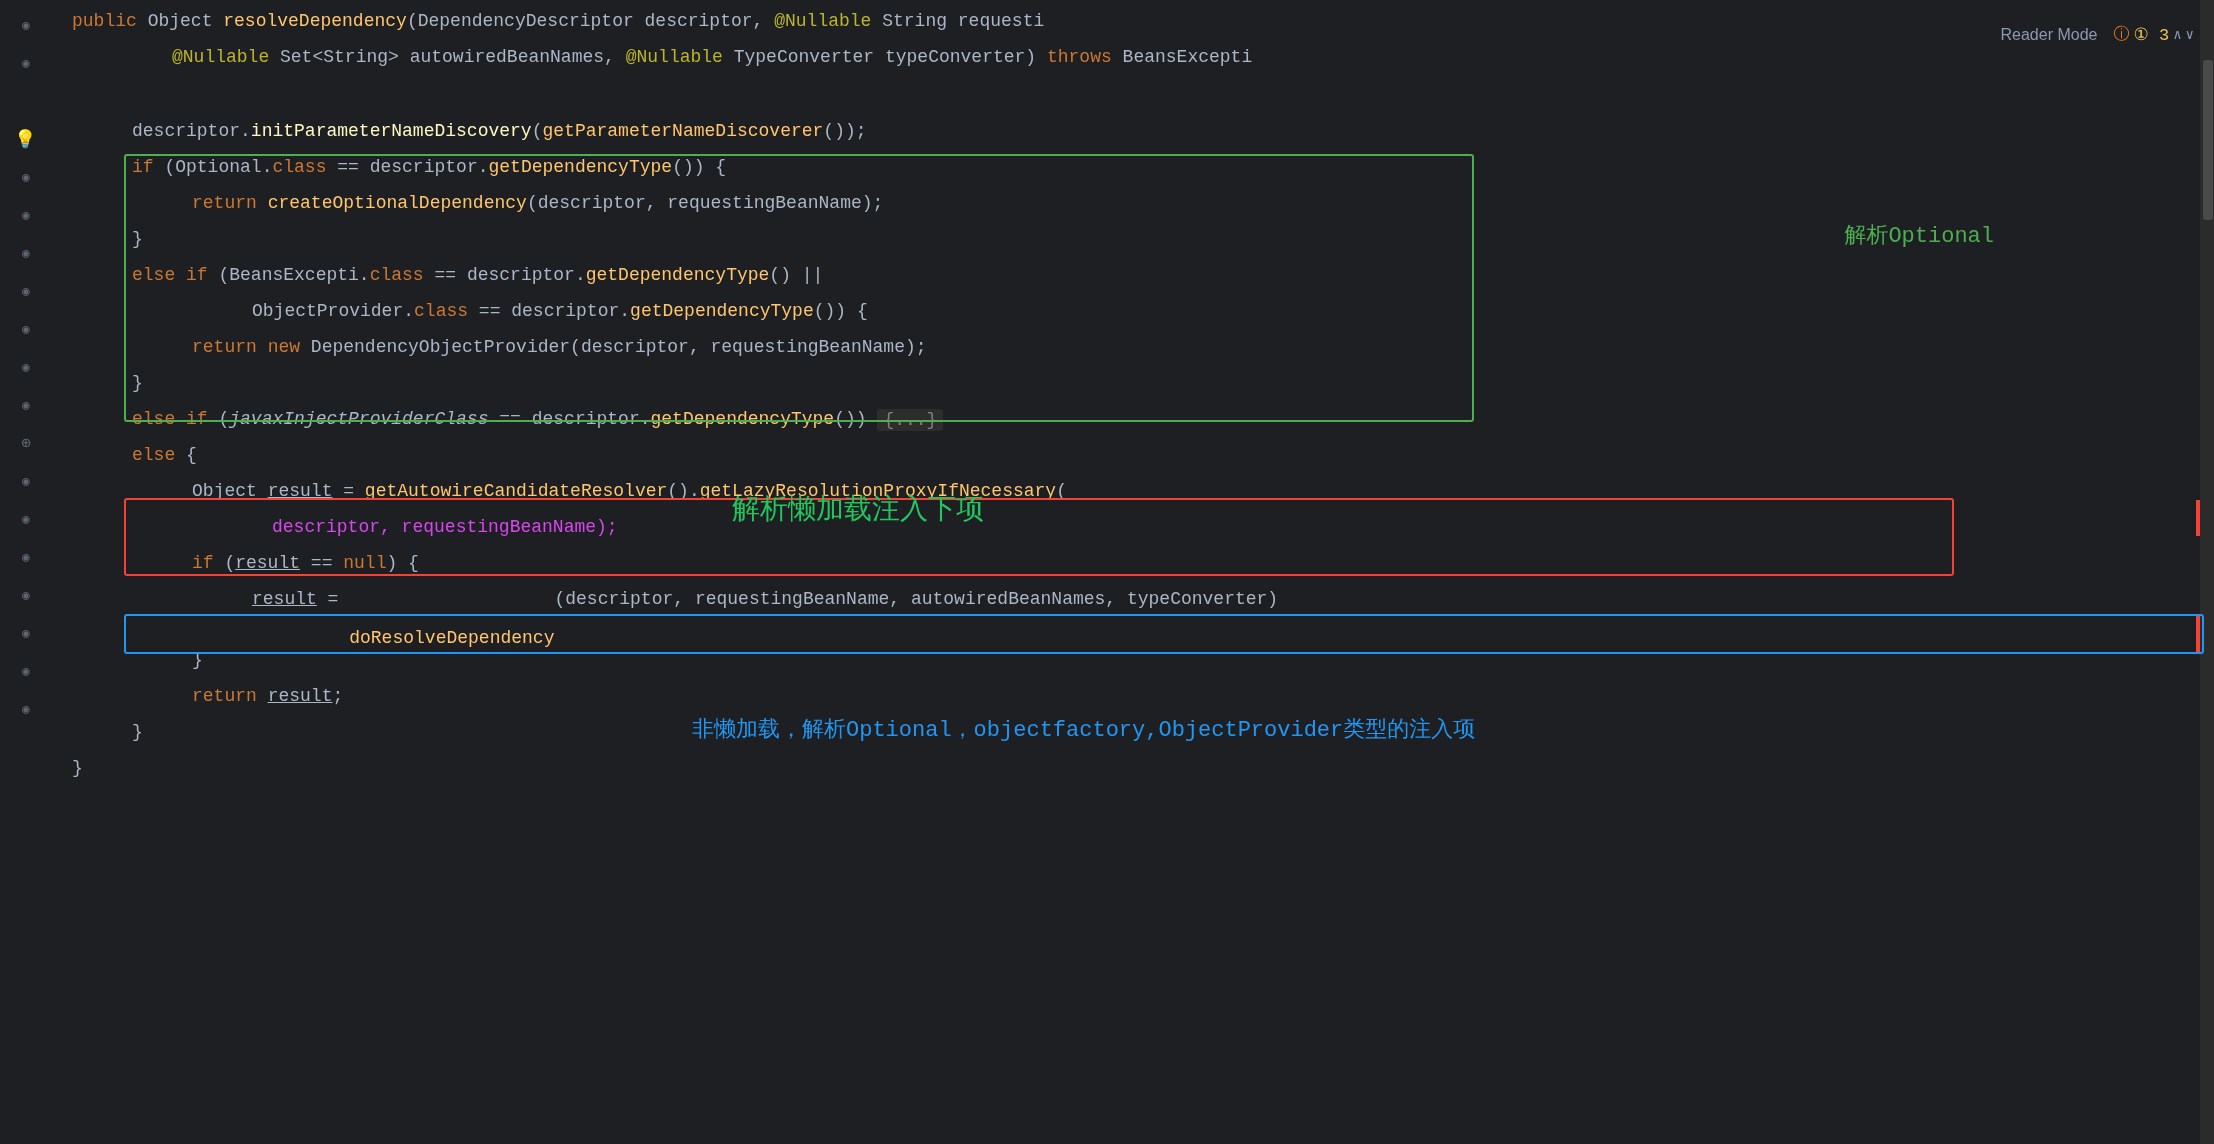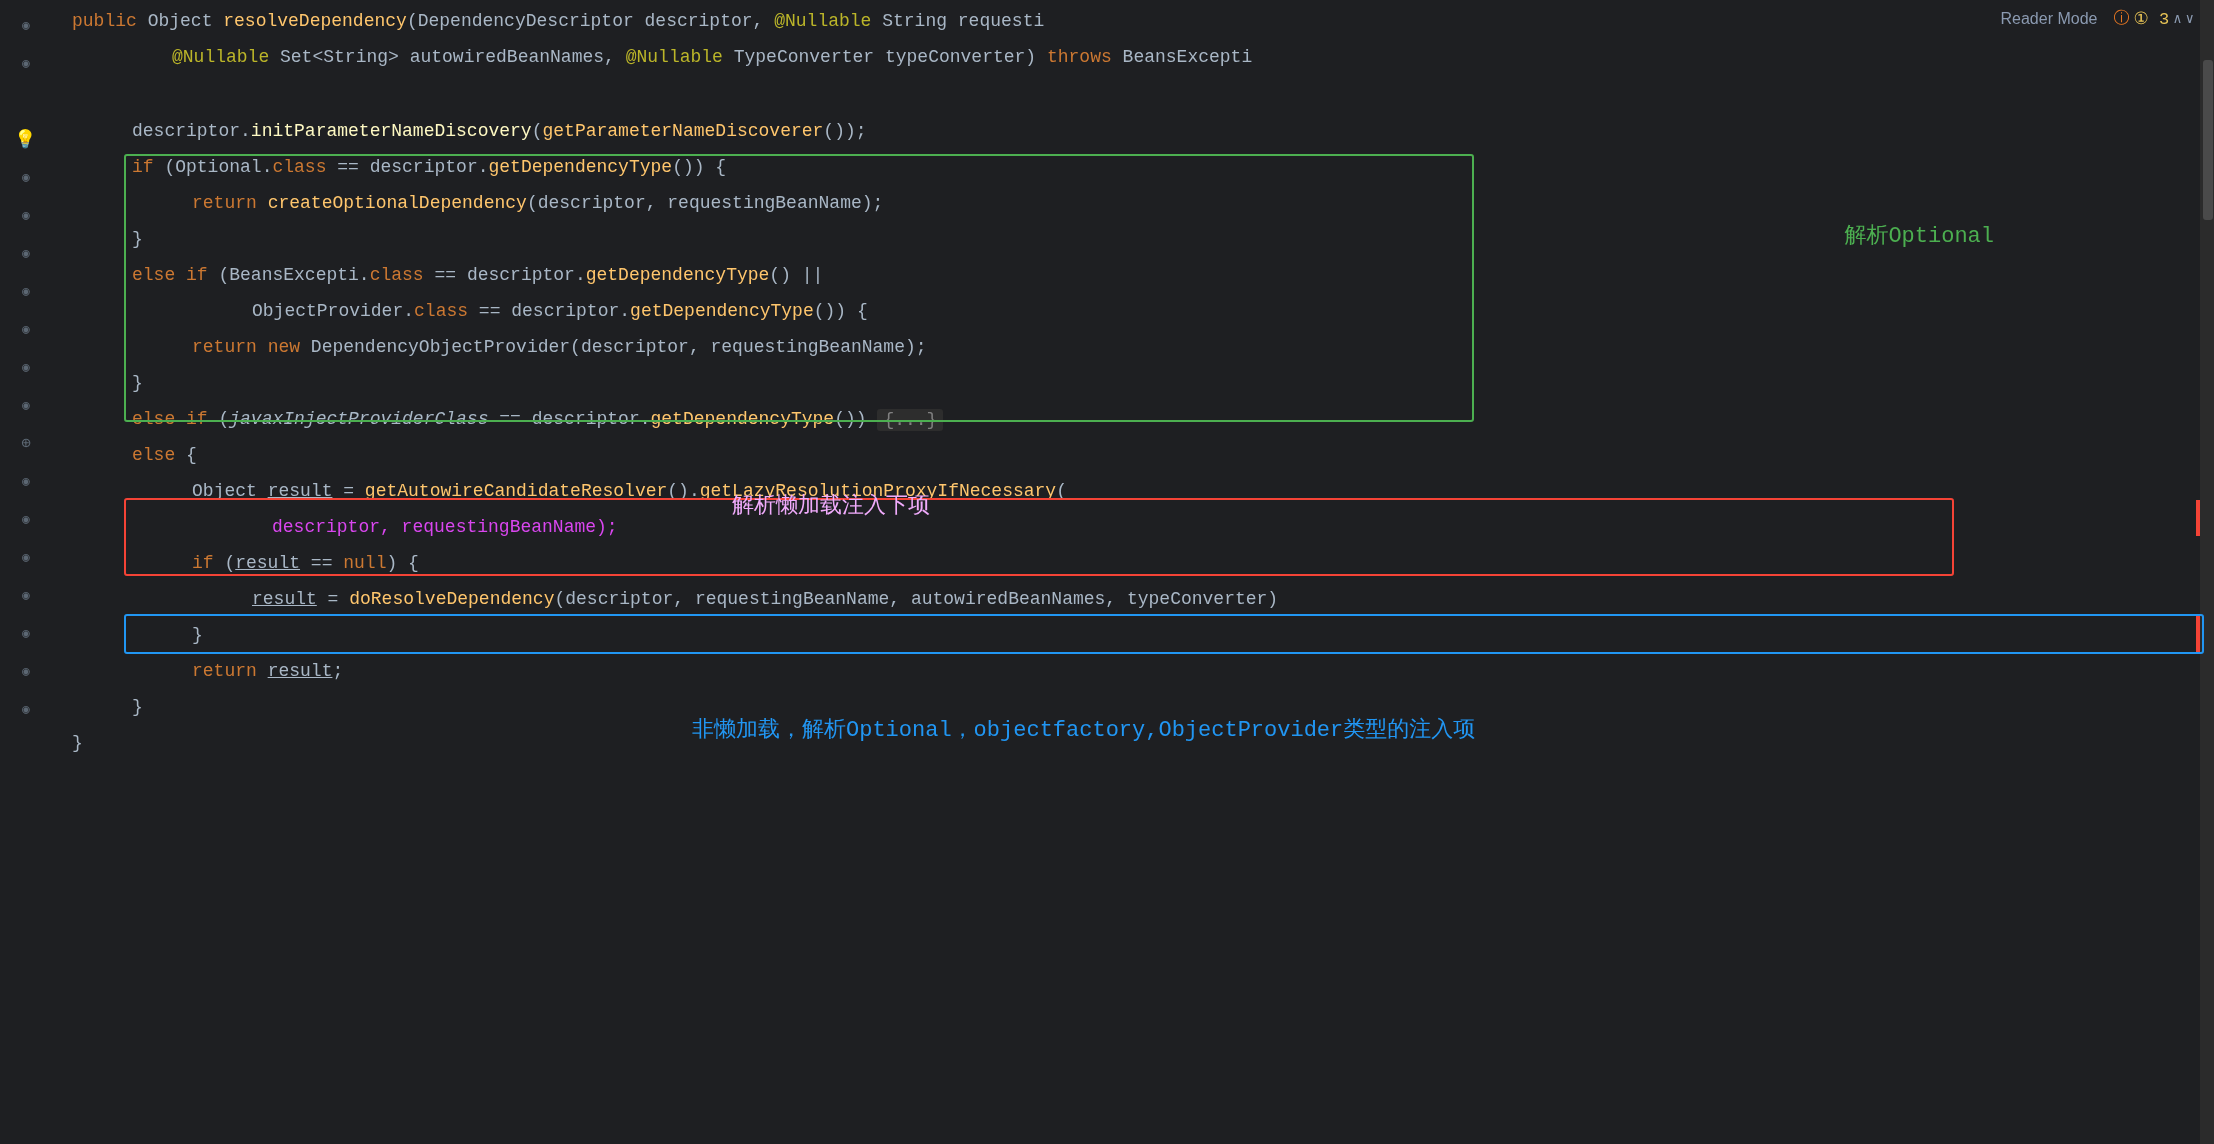--- a/index.html
+++ b/index.html
@@ -154,21 +154,21 @@
     <div style="height:38px; display:flex; align-items:center; justify-content:center; width:100%;">
       <span style="color:#5c6773; font-size:13px;">◉</span>
     </div>
     <div style="height:38px; display:flex; align-items:center; justify-content:center; width:100%;">
       <span style="color:#5c6773; font-size:13px;">◉</span>
     </div>
   </div>
 
   <div class="code-area" style="position:relative;">
 
-    <div style="position:absolute; top:8px; right:20px; display:flex; align-items:center; gap:16px; z-index:20;">
+    <div style="position:absolute; top:24px; right:20px; display:flex; align-items:center; gap:16px; z-index:20;">
       <button style="background:transparent; border:none; color:#8b9ab1; font-family:Arial,sans-serif; font-size:16px; cursor:pointer;">Reader Mode</button>
       <div style="display:flex; align-items:center; gap:4px; color:#e8c456; font-size:17px;">
         <span style="color:#e87722; font-size:16px;">ⓘ</span>
         <span>① 3</span>
         <span style="color:#8b9ab1; font-size:14px;">∧</span>
         <span style="color:#8b9ab1; font-size:14px;">∨</span>
       </div>
     </div>
 
     <div class="code-line line-indent-0" style="padding-left:20px; margin-top:6px;">
@@ -282,21 +282,21 @@
       <span style="color:#a9b7c6;"> (</span>
       <span style="color:#a9b7c6; text-decoration:underline;">result</span>
       <span style="color:#a9b7c6;"> == </span>
       <span style="color:#cc7832;">null</span>
       <span style="color:#a9b7c6;">) {</span>
     </div>
 
     <div class="code-line" style="padding-left:200px;">
       <span style="color:#a9b7c6; text-decoration:underline;">result</span>
       <span style="color:#a9b7c6;"> = </span>
-      <span style="color:#ffc66d;">doResolveDependency</span>
+      <span style="color:#ffc66d;margin-top:39px;">doResolveDependency</span>
       <span style="color:#a9b7c6;">(descriptor, requestingBeanName, autowiredBeanNames, typeConverter)</span>
     </div>
 
     <div class="code-line" style="padding-left:140px;">
       <span style="color:#a9b7c6;">}</span>
     </div>
 
     <div class="code-line" style="padding-left:140px;">
       <span style="color:#cc7832;">return </span>
       <span style="color:#a9b7c6; text-decoration:underline;">result</span>
@@ -317,21 +317,21 @@
     <div class="red-box" style="top: 498px; left: 72px; right: 260px; height: 78px;">
     </div>
 
     <div class="blue-box" style="top: 614px; left: 72px; right: 10px; height: 40px;">
     </div>
 
     <div style="position:absolute; top:220px; right:220px; color:#4caf50; font-size:22px; font-family:'Courier New',monospace; z-index:10; pointer-events:none;">
       <span>解析Optional</span><br>
     </div>
 
-    <div style="position:absolute; top:490px; left:680px; color:#f0abfc; font-size:22px; font-family:'Courier New',monospace; z-index:10; pointer-events:none;">
+    <div style="position:absolute; top:490px; left:680px; color:#22c55e; font-size:28px; font-family:'Courier New',monospace; z-index:10; pointer-events:none;">
       <span>解析懒加载注入下项</span>
     </div>
 
     <div style="position:absolute; top:714px; left:640px; color:#2196f3; font-size:22px; font-family:'Courier New',monospace; z-index:10; pointer-events:none;">
       <span>非懒加载，解析Optional，objectfactory,ObjectProvider类型的注入项</span>
     </div>
 
     <div class="scrollbar-v" style="position:absolute; right:0; top:0; width:14px; height:100%;">
       <div class="scrollbar-thumb" style="top:60px; height:160px;"></div>
     </div>

